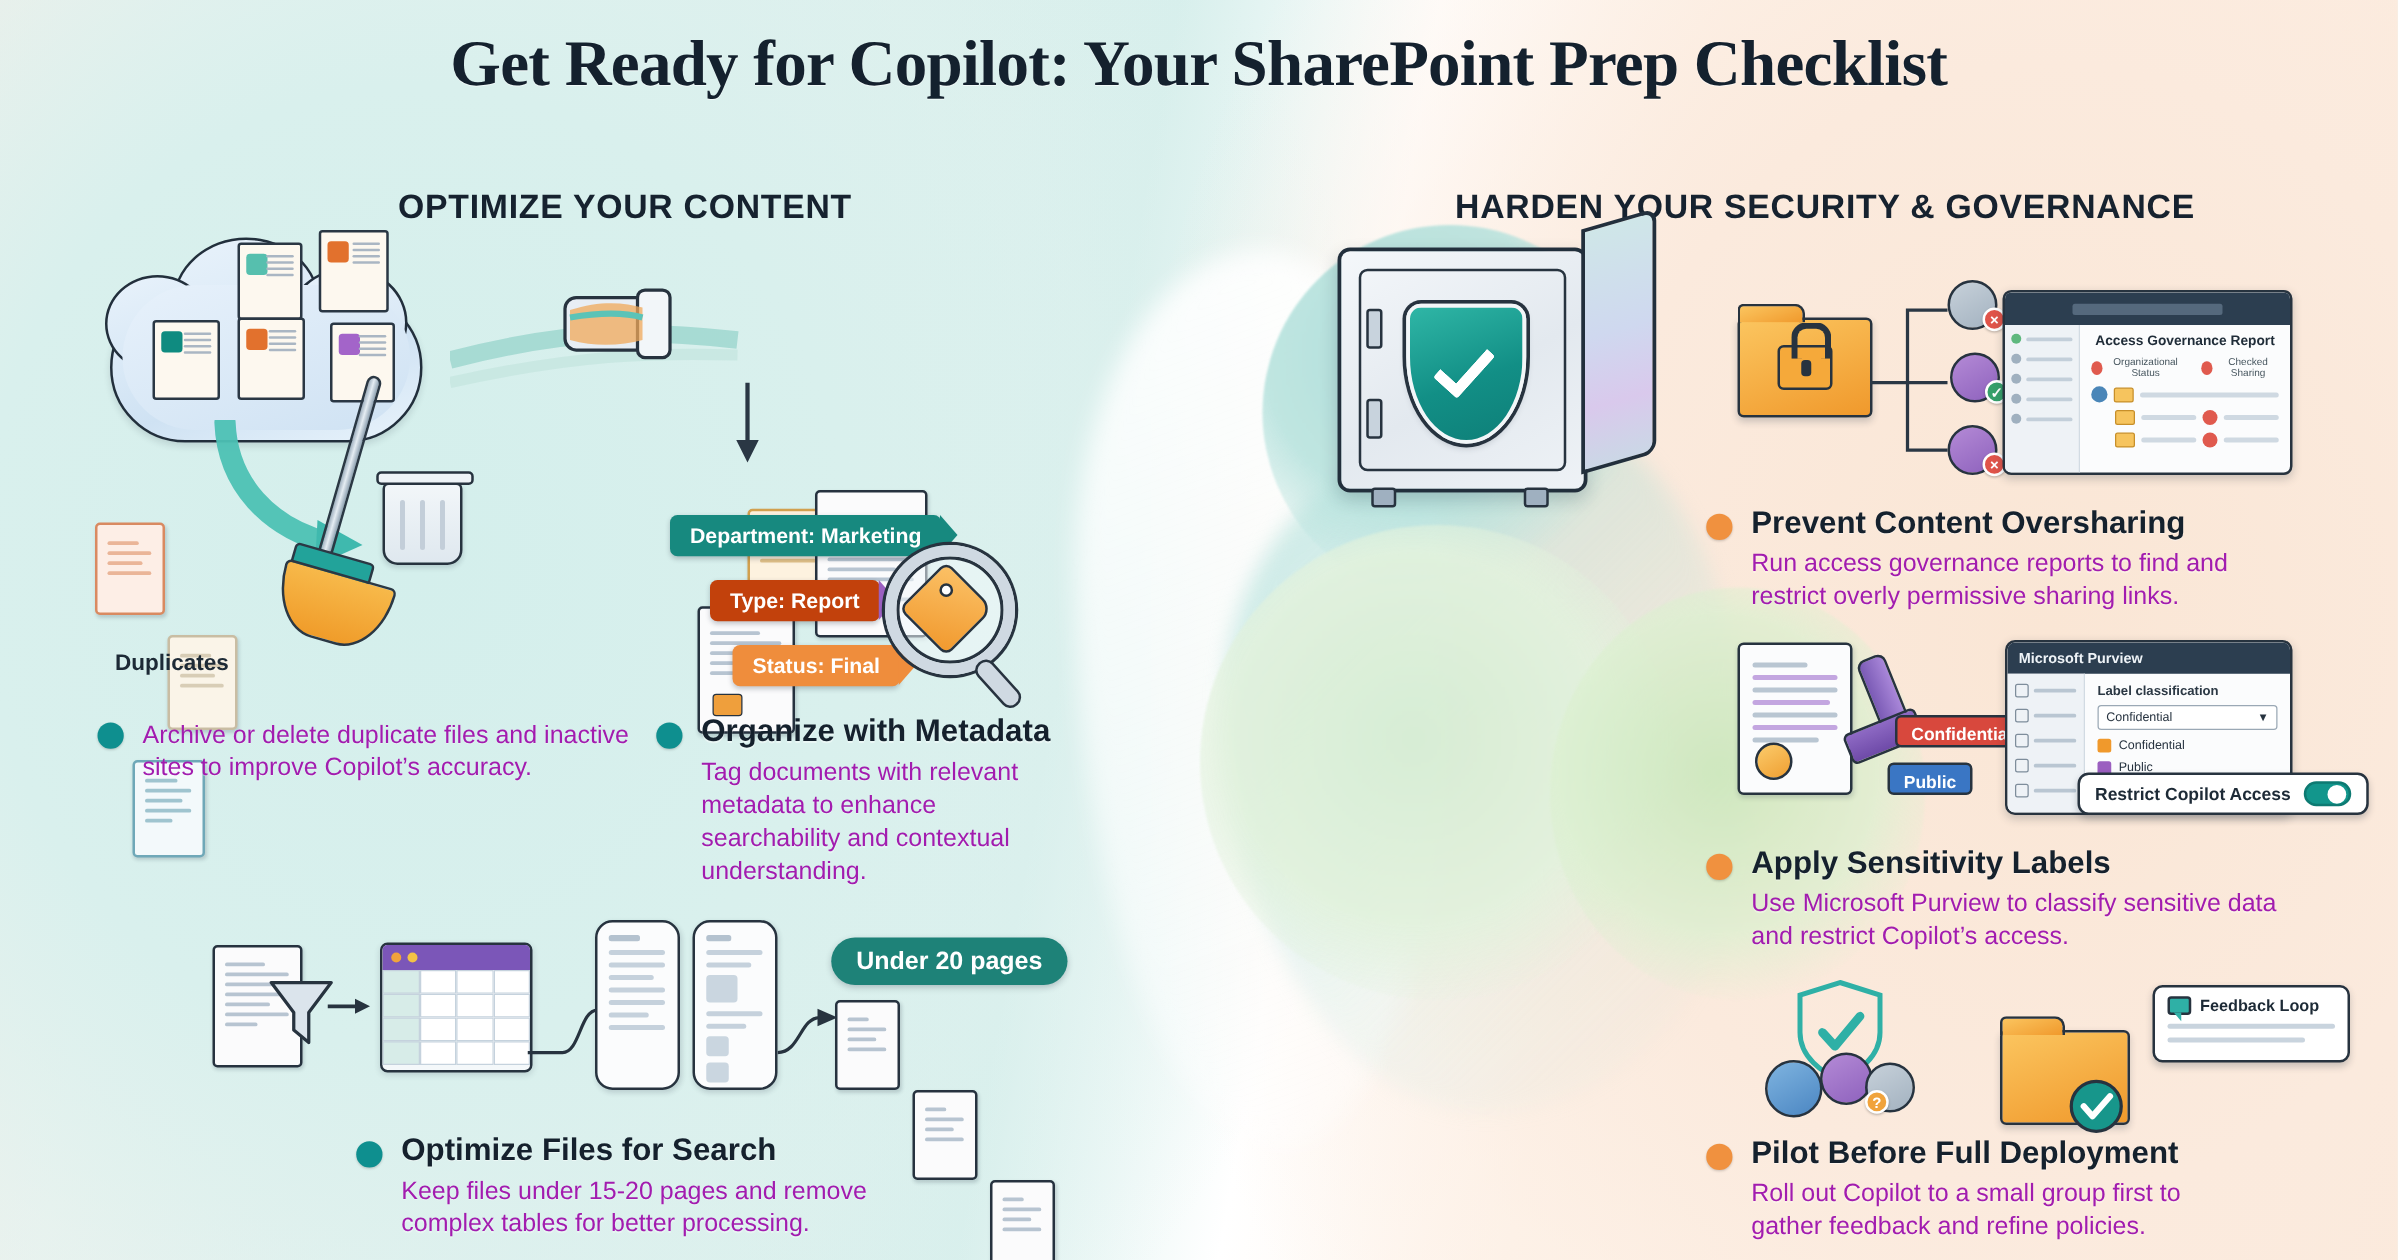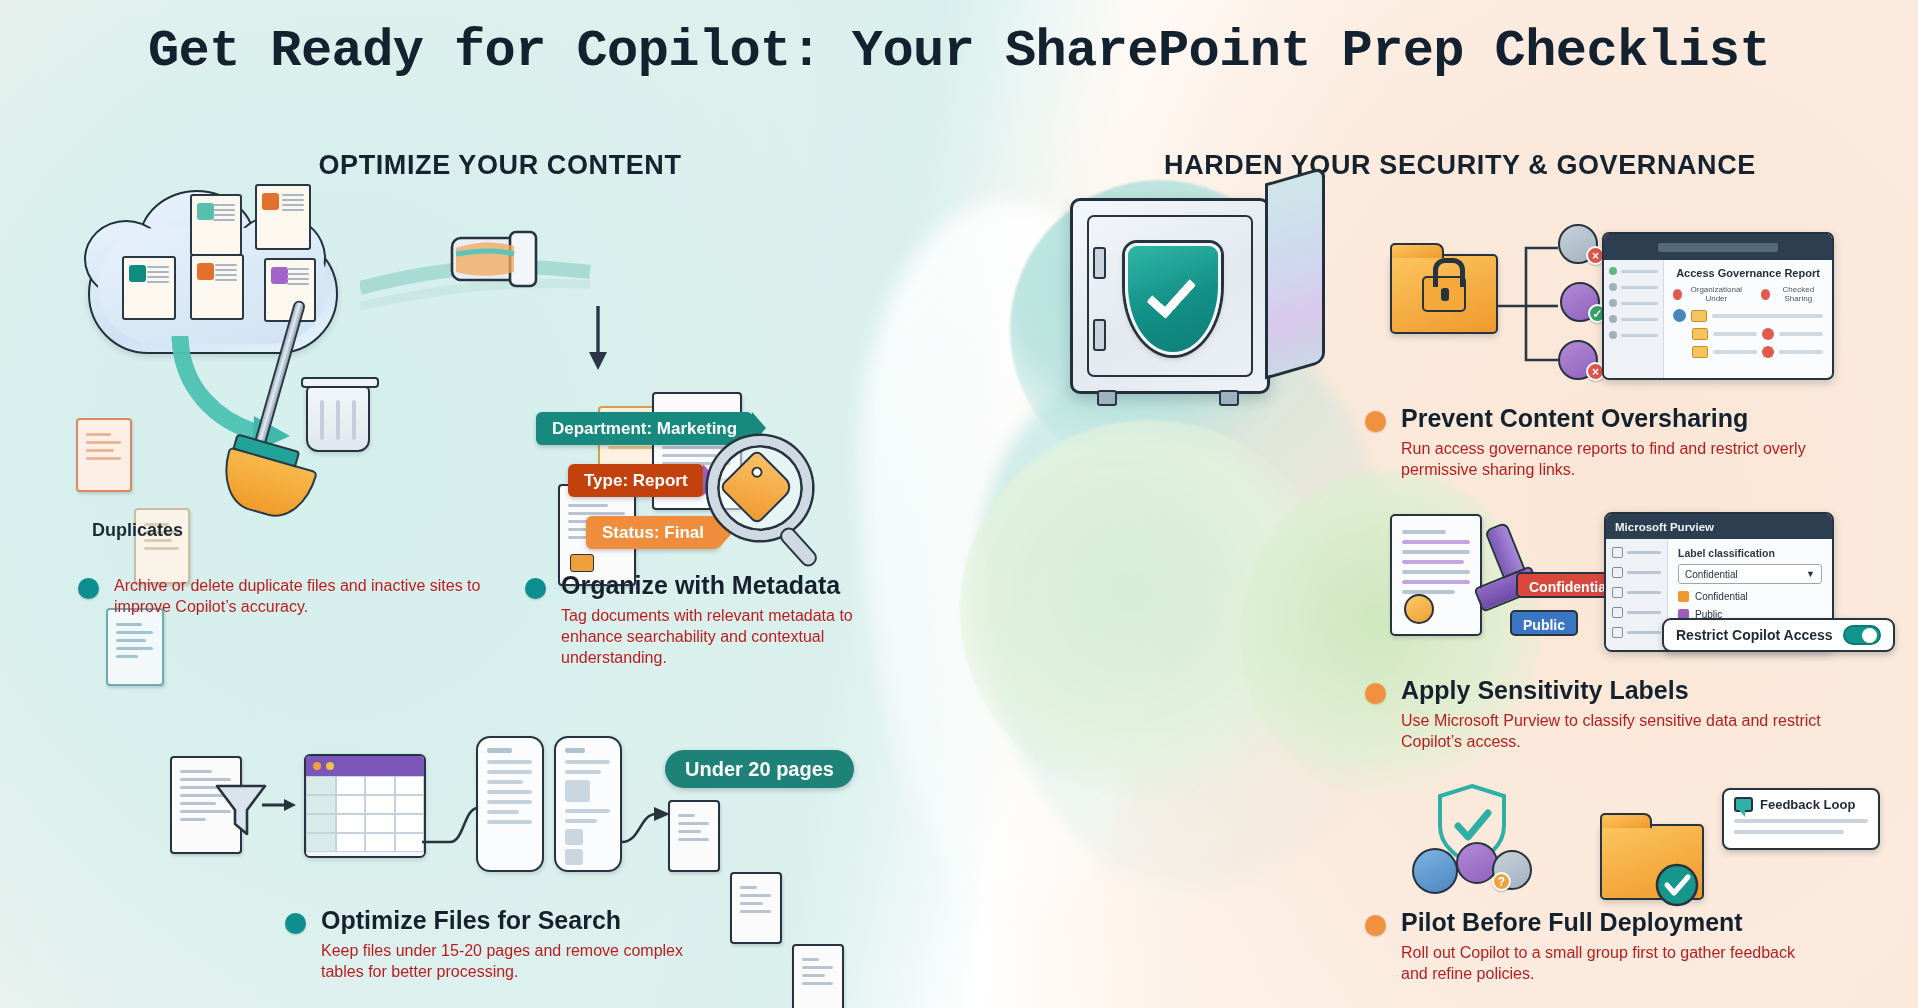--- a/index.html
+++ b/index.html
@@ -39,42 +39,42 @@
     background:linear-gradient(160deg, rgba(255,255,255,.9), rgba(255,255,255,.35));
     border-radius:50% 50% 45% 55% / 35% 45% 55% 65%;
     filter:blur(10px);
   }
 
   
   .title{
     position:absolute; left:0; right:0; top:22px; text-align:center;
     font-size:52px; font-weight:700; letter-spacing:-.6px;
     color:#14212e; text-shadow:0 1px 0 rgba(255,255,255,.6);
-    font-family:Liberation Mono, monospace;
+    font-family:Liberation Serif, serif;
   }
   .col-head{
     position:absolute; font-size:27px; font-weight:700; letter-spacing:.6px;
     color:#16222f; text-align:center;
   }
   .col-head.left{ left:120px; width:760px; top:150px; }
   .col-head.right{ left:1060px; width:800px; top:150px; }
 
   
   .item{ position:absolute; }
   .item .bullet{
     position:absolute; left:0; top:8px; width:21px; height:21px; border-radius:50%;
   }
   .bullet.teal{ background:#0e8f8f; box-shadow:0 1px 2px rgba(0,0,0,.18); }
   .bullet.orange{ background:#f0913f; box-shadow:0 1px 2px rgba(0,0,0,.18); }
   .item h3{
     margin-left:36px; font-size:25px; font-weight:700; color:#15212d; line-height:1.2;
     text-shadow:0 1px 0 rgba(255,255,255,.45);
   }
   .item p{
-    margin-left:36px; margin-top:5px; font-size:16px; line-height:1.32; color:#b91c1c;
+    margin-left:36px; margin-top:5px; font-size:20px; line-height:1.32; color:#a21caf;
     text-shadow:0 1px 0 rgba(255,255,255,.35);
   }
 
   #item-eliminate{ left:78px;  top:570px; width:430px; }
   #item-organize { left:525px; top:570px; width:330px; }
   #item-files    { left:285px; top:905px; width:420px; }
   #item-overshare{ left:1365px;top:403px; width:460px; }
   #item-labels   { left:1365px;top:675px; width:490px; }
   #item-pilot    { left:1365px;top:907px; width:440px; }
 
@@ -688,21 +688,21 @@
         <div class="row">
             <i class="dot"></i>
             <i class="ln"></i>
           </div>
       </div>
       <div class="main">
         <div class="hd">Access Governance Report</div>
         <div class="legend">
           <span>
               <i></i>
-              <em style="font-style:normal">Organizational Under</em>
+              <em style="font-style:normal">Organizational Status</em>
             </span>
           <span>
               <i></i>
               <em style="font-style:normal">Checked Sharing</em>
             </span>
         </div>
         <div class="rowline">
             <i class="dot" style="width:13px;height:13px;border-radius:50%;background:#4a86b8;display:inline-block;"></i>
             <div class="fold"></div>
             <div class="ln"></div>

